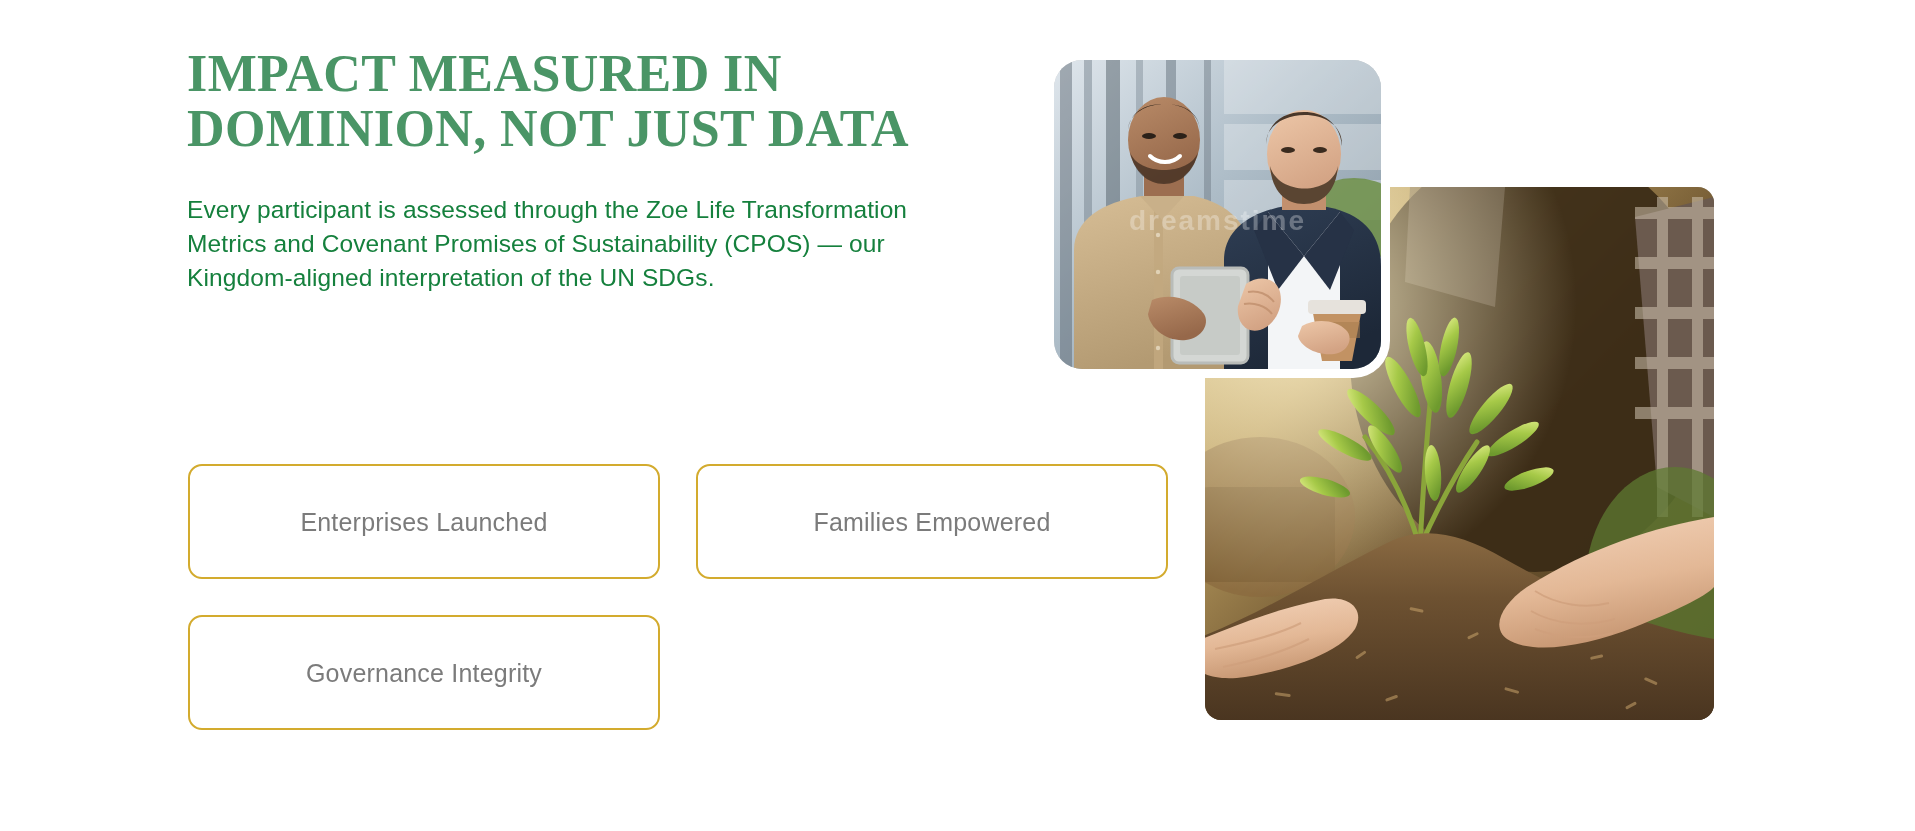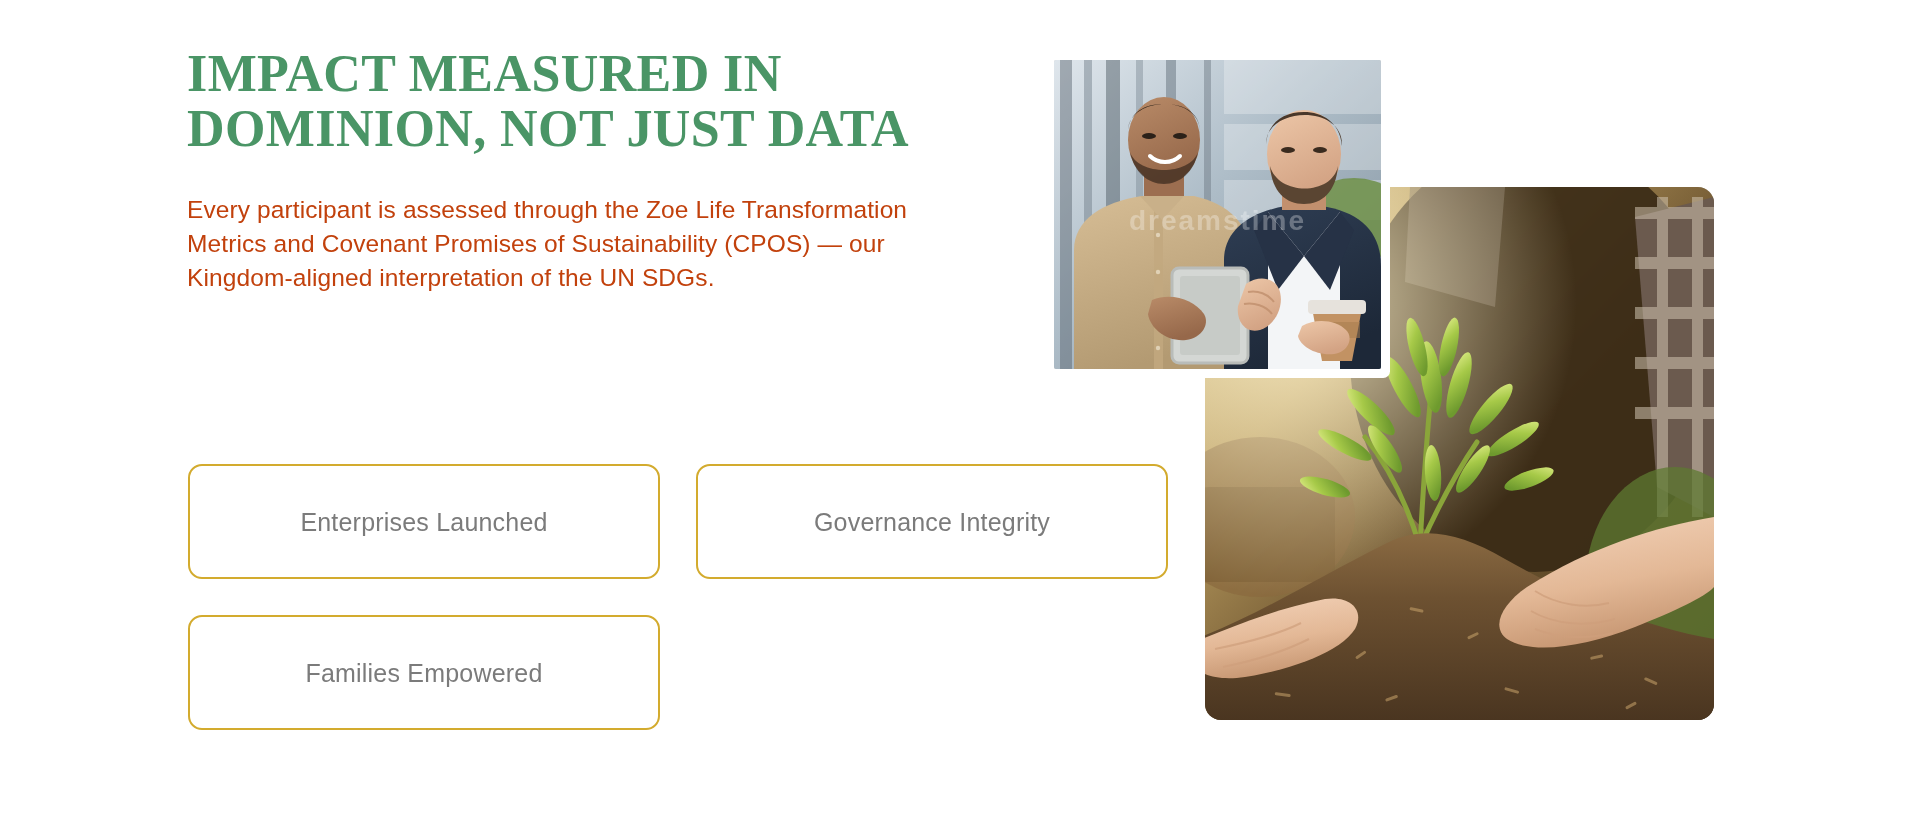--- a/index.html
+++ b/index.html
@@ -36,21 +36,21 @@
     color: #4a9566;
     text-transform: uppercase;
     width: 790px;
   }
 
   .lede {
     margin-top: 37px;
     font-family: "Liberation Sans", sans-serif;
     font-size: 24.5px;
     line-height: 1.38;
-    color: #c2410c;
+    color: #15803d;
     width: 730px;
     letter-spacing: 0.1px;
   }
 
   .cards-label {
     position: absolute;
     left: 187px;
     top: 405px;
     font-family: "Liberation Sans", sans-serif;
     font-weight: bold;
@@ -104,21 +104,21 @@
     overflow: hidden;
     background: #cfcfcf;
   }
 
   
   .photo-top {
     left: 1054px;
     top: 60px;
     width: 327px;
     height: 309px;
-    border-radius: 2px;
+    border-radius: 28px;
     box-shadow: 0 0 0 9px #ffffff;
     z-index: 2;
   }
 
   
   .photo-bottom {
     left: 1205px;
     top: 187px;
     width: 509px;
     height: 533px;
@@ -155,25 +155,25 @@
 
 
   <div class="card-grid">
 
     <div class="stat-card">
       <span class="stat-label">Enterprises Launched</span>
     </div>
 
 
     <div class="stat-card">
+      <span class="stat-label">Families Empowered</span>
+    </div>
+
+    <div class="stat-card">
       <span class="stat-label">Governance Integrity</span>
-    </div>
-
-    <div class="stat-card">
-      <span class="stat-label">Families Empowered</span>
     </div>
 
   </div>
 
   <div class="photo-wrap">
 
     <div class="photo photo-bottom">
       <svg viewBox="0 0 509 533" preserveAspectRatio="xMidYMid slice" aria-hidden="true">
         <defs>
           <linearGradient id="bgBlur" x1="0" y1="0" x2="1" y2="1">

